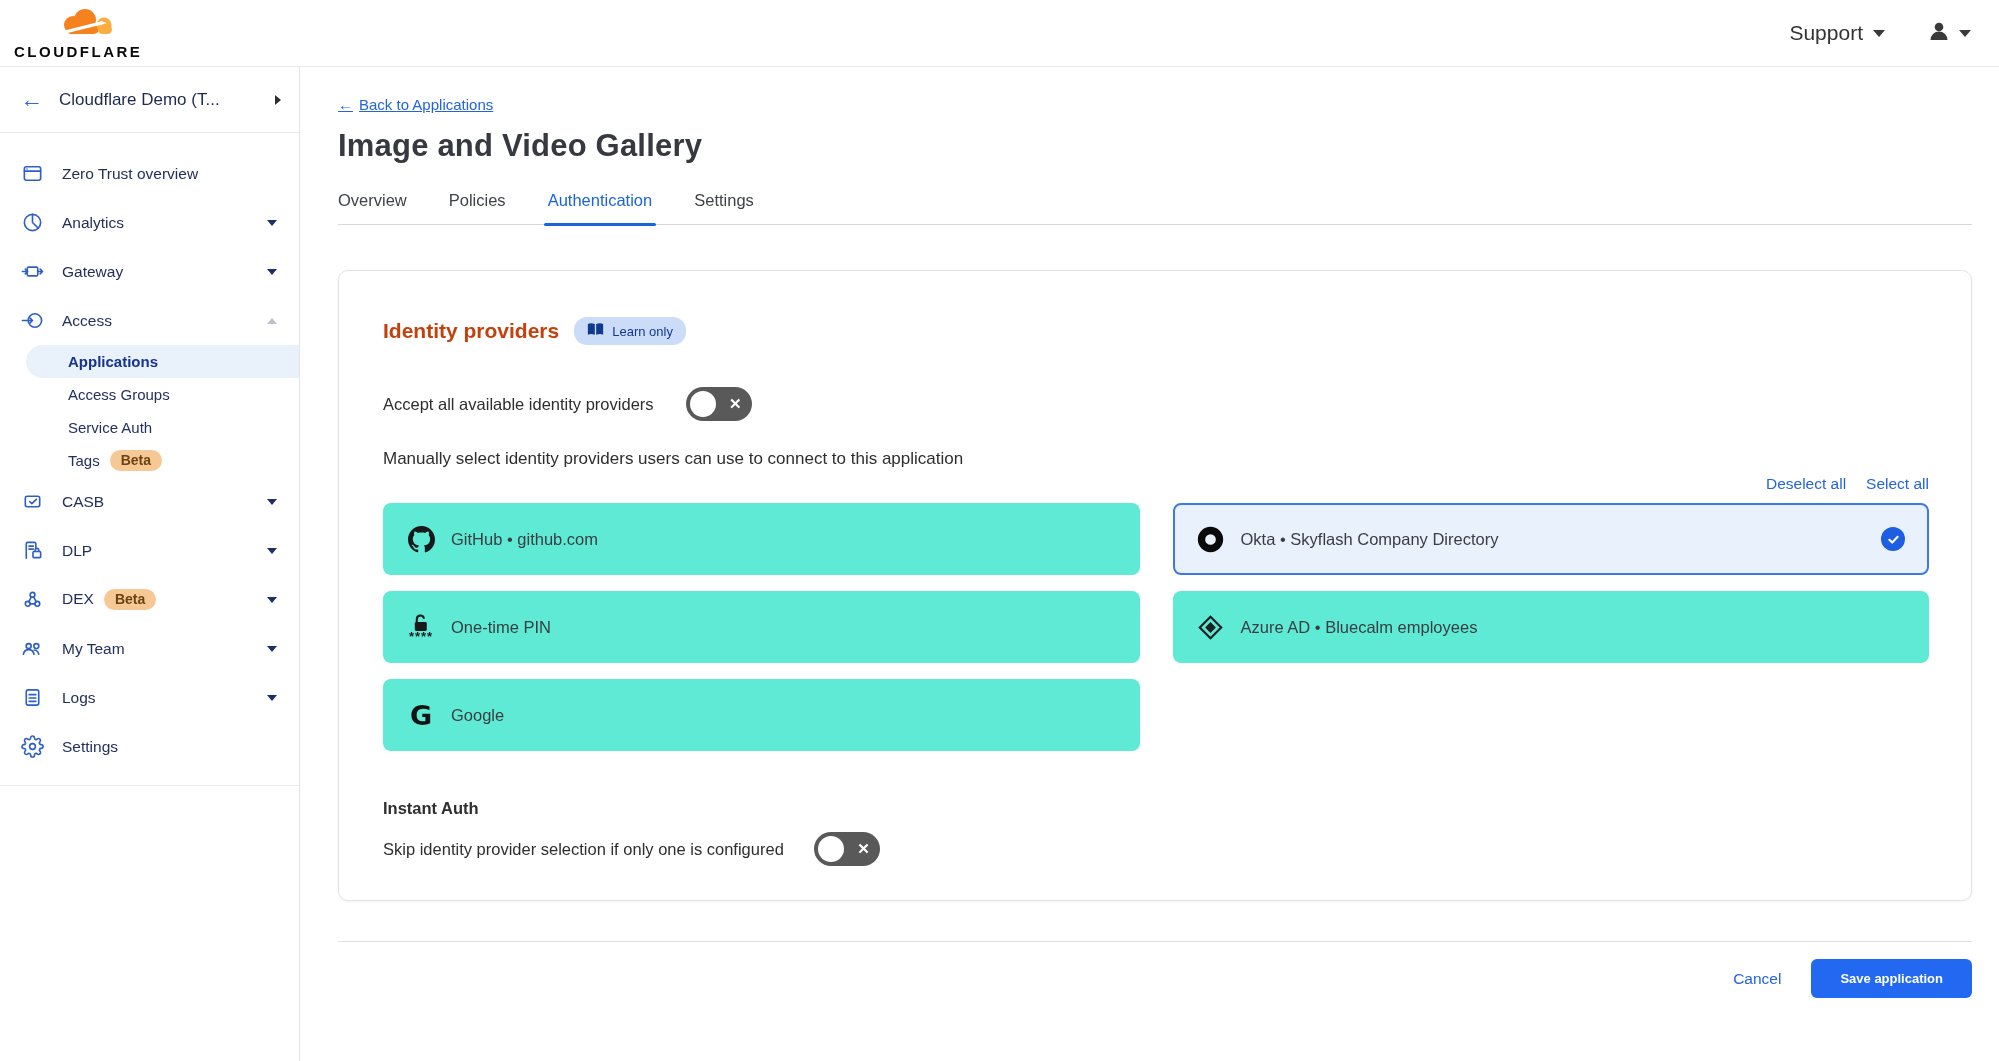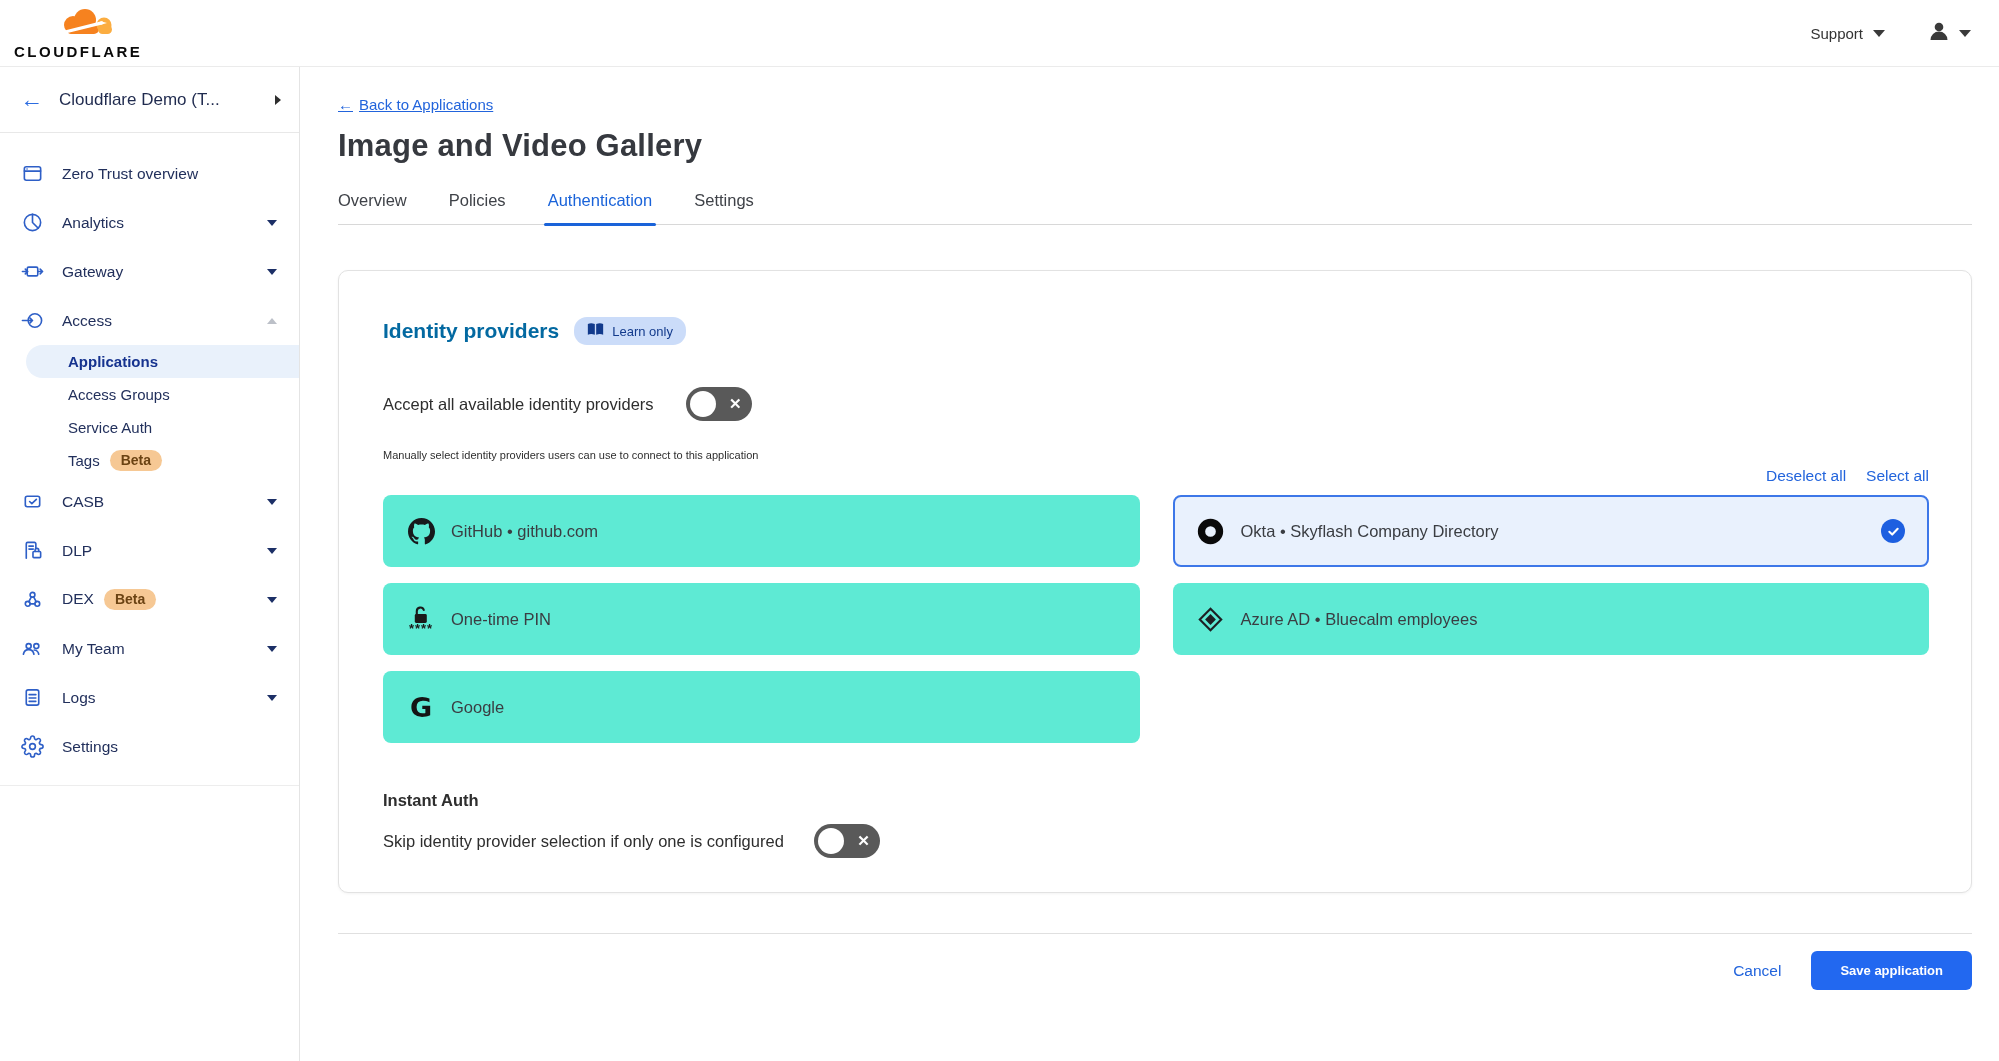--- a/index.html
+++ b/index.html
@@ -6,21 +6,21 @@
   html,body { width:1999px; height:1061px; overflow:hidden;
     font-family:"Liberation Sans", sans-serif; background:#fff; color:#333; }
 
   
   .topbar { height:67px; border-bottom:1px solid #ebebeb; display:flex;
     align-items:center; justify-content:space-between; padding:0 28px 0 14px; background:#fff; }
   .brand { display:flex; flex-direction:column; width:136px; cursor:pointer; }
   .brand .cloud { margin-left:42px; }
   .brand .brand-text { font-size:15px; font-weight:800; letter-spacing:2.5px; color:#0a0a0a; line-height:1; margin-top:1px; }
   .topbar-right { display:flex; align-items:center; gap:42px; }
-  .support { display:flex; align-items:center; gap:10px; font-size:15px; color:#333; cursor:pointer; }
+  .support { display:flex; align-items:center; gap:10px; font-size:21px; color:#333; cursor:pointer; }
   .account { display:flex; align-items:center; gap:8px; cursor:pointer; }
   .tri { width:0; height:0; border-left:6px solid transparent; border-right:6px solid transparent; }
   .tri.dark-down { border-top:7px solid #3a3a3a; }
   .tri.navy-down { border-left-width:5.5px; border-right-width:5.5px; border-top:6.5px solid #1c2f66; }
   .tri.gray-up  { border-left-width:5.5px; border-right-width:5.5px; border-bottom:6.5px solid #bcc0c8; }
   .tri-right { width:0; height:0; border-top:5.5px solid transparent; border-bottom:5.5px solid transparent; border-left:6.5px solid #2e2e2e; }
 
   
   .shell { display:flex; height:994px; }
   .sidebar { width:300px; min-width:300px; border-right:1px solid #e4e4e4; background:#fff; }
@@ -50,30 +50,30 @@
   .tabs { display:flex; gap:42px; margin-top:27px; border-bottom:1px solid #d8d8d8; }
   .tab { font-size:16.5px; color:#3f4248; padding-bottom:14px; cursor:pointer; position:relative; }
   .tab.active { color:#1a63d9; }
   .tab.active::after { content:""; position:absolute; left:-4px; right:-4px; bottom:-2px;
     height:3.5px; background:#1a63d9; border-radius:3px; }
 
   
   .card { margin-top:45px; border:1px solid #e2e2e2; border-radius:10px;
     padding:46px 42px 34px 44px; background:#fff; box-shadow:0 1px 3px rgba(0,0,0,.05); }
   .card-head { display:flex; align-items:center; gap:15px; }
-  .card-head h2 { font-size:21px; font-weight:700; color:#0369a1; }
+  .card-head h2 { font-size:21px; font-weight:700; color:#c2410c; }
   .learn-more { display:inline-flex; align-items:center; gap:8px; background:#cbdcf9; color:#123a8c;
     font-size:13px; padding:5px 13px; border-radius:13px; cursor:pointer; }
   .toggle-row { display:flex; align-items:center; gap:32px; margin-top:42px; }
   .toggle-label { font-size:16.5px; color:#2e2e2e; }
   .toggle { width:66px; height:34px; background:#595959; border-radius:17px; position:relative; cursor:pointer; flex:none; }
   .toggle .knob { position:absolute; left:4px; top:4px; width:26px; height:26px; background:#fff; border-radius:50%; }
   .toggle .x { position:absolute; right:10px; top:50%; transform:translateY(-52%);
     color:#fff; font-size:15px; font-weight:700; line-height:1; }
-  .manual-text { margin-top:28px; font-size:11px; color:#2e2e2e; }
+  .manual-text { margin-top:28px; font-size:17px; color:#2e2e2e; }
   .select-links { display:flex; justify-content:flex-end; gap:20px; margin:6px 0 10px; }
   .select-links span { color:#2264dc; font-size:15.5px; cursor:pointer; }
   .grid { display:grid; grid-template-columns:1fr 1fr; column-gap:33px; row-gap:16px; }
   .tile { height:72px; background:#5eead4; border-radius:8px; display:flex; align-items:center;
     gap:16px; padding:0 24px; font-size:16.5px; color:#3a3d42; cursor:pointer; }
   .tile.selected { background:#e9f1fd; border:2px solid #3d77e8; padding:0 22px; }
   .tile .spacer { flex:1; }
   .picon { width:28px; display:flex; flex-direction:column; align-items:center; justify-content:center; flex:none; }
   .otp-stars { font-size:13px; font-weight:700; letter-spacing:1px; color:#1a1a1a; line-height:.5; margin-top:1px; }
   .google-g { font-size:27px; font-weight:700; color:#141414; font-family:"DejaVu Sans", sans-serif; line-height:1; }

